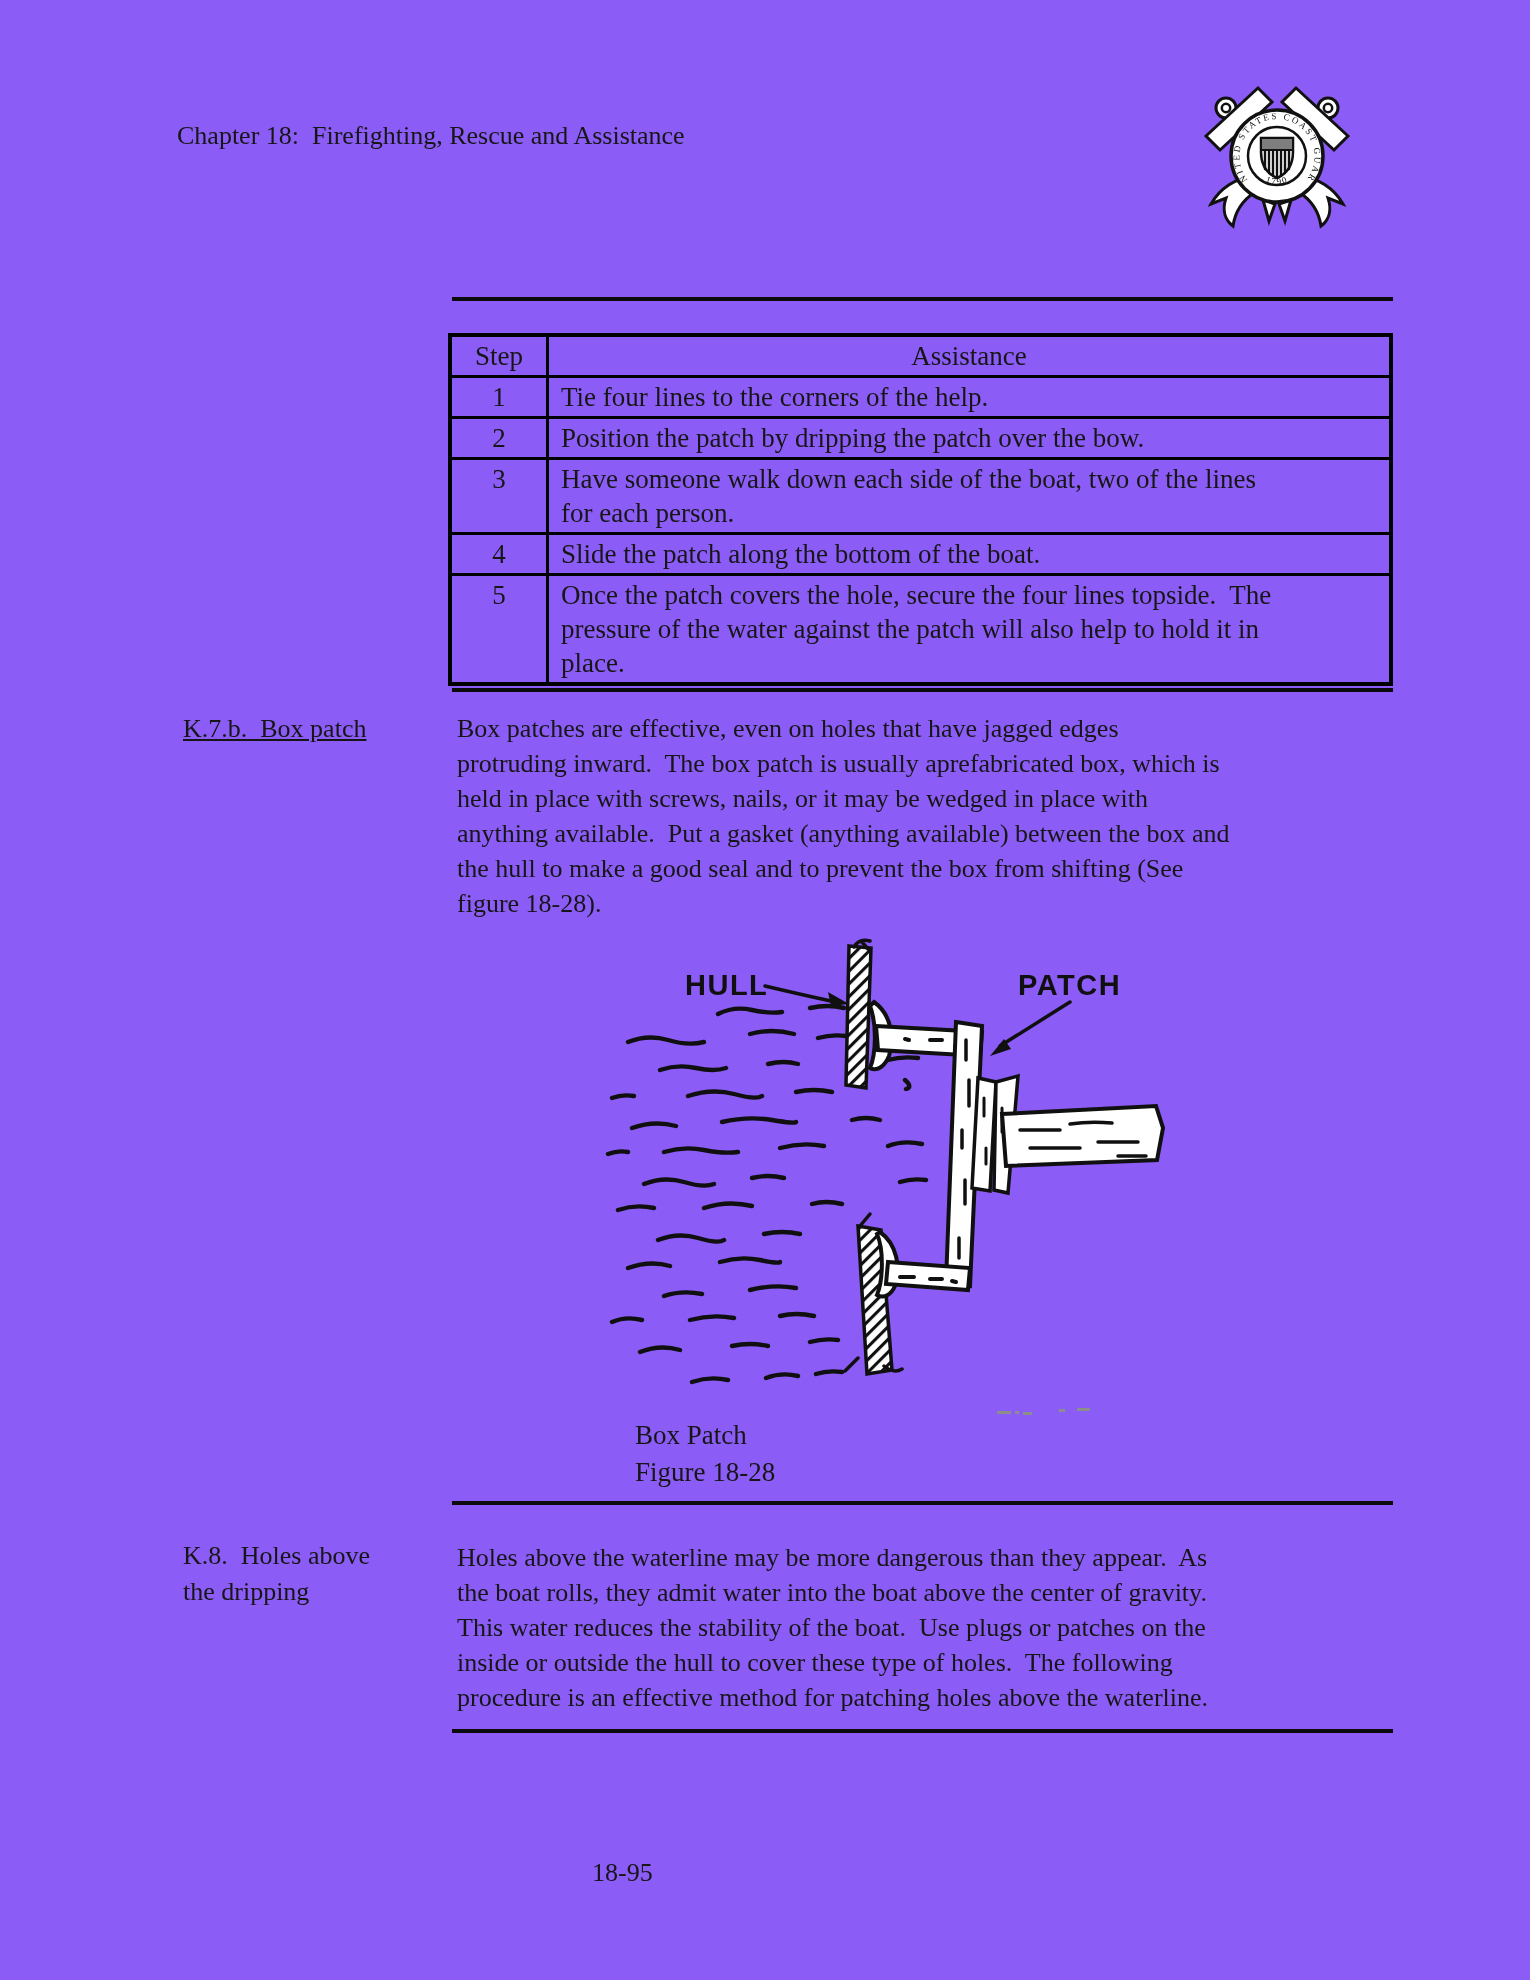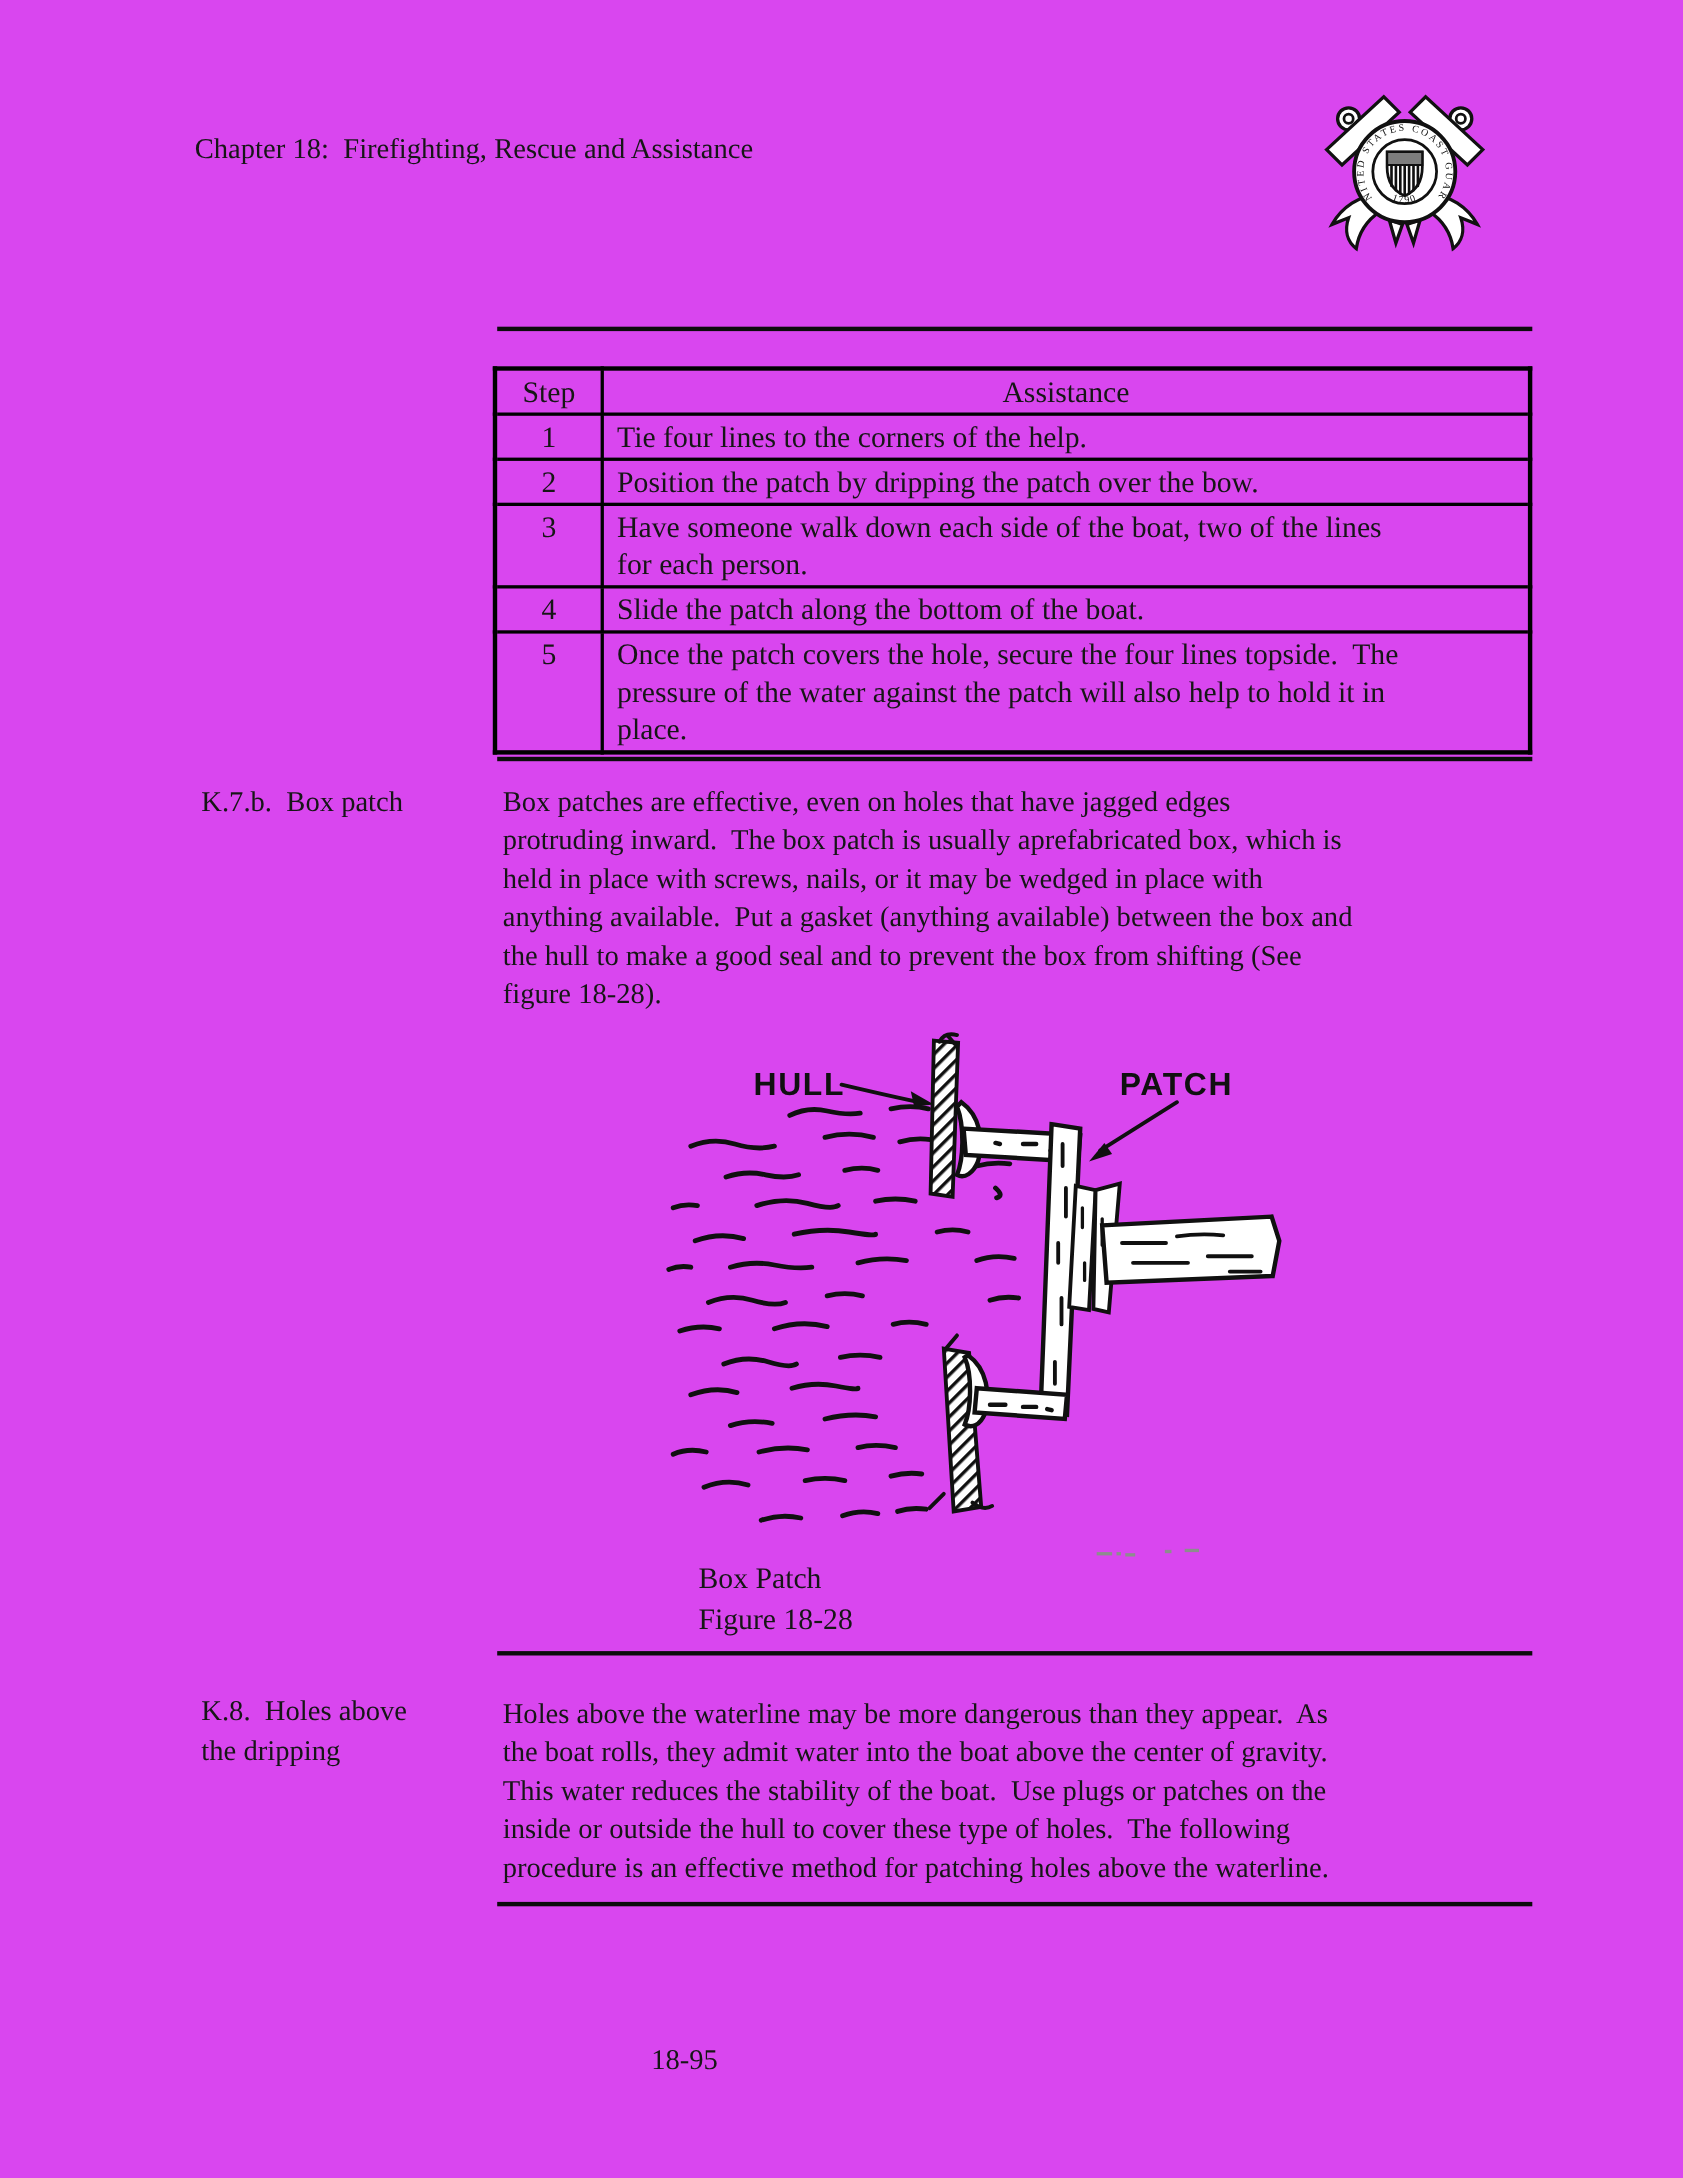--- a/index.html
+++ b/index.html
@@ -1,35 +1,35 @@
 <!DOCTYPE html>
 <html><head>
 <meta charset="utf-8">
 <style>
   html,body{margin:0;padding:0;background:#e8e8e8;}
-  .page{position:relative;width:1530px;height:1980px;background:#d946ef;overflow:hidden;
+  .page{position:relative;width:1530px;height:1980px;background:#8b5cf6;overflow:hidden;
         font-family:"Liberation Serif","DejaVu Serif",serif;color:#161616;}
   .txt{white-space:pre-wrap;}
   .header-title{position:absolute;left:177px;top:121px;font-size:26px;line-height:30px;}
   .rule{position:absolute;left:452px;width:941px;height:4px;background:#0c0c0c;}
   .rule1{top:297px;} .rule2{top:688px;} .rule3{top:1501px;} .rule4{top:1729px;}
 
   
   .proc-table{position:absolute;left:448px;top:333px;width:945px;border-collapse:collapse;
               border:4px solid #000;font-size:27px;line-height:34px;table-layout:fixed;}
   .proc-table th,.proc-table td{border:3px solid #000;font-weight:normal;vertical-align:top;}
   .proc-table th{padding:2px 4px;text-align:center;margin-top:48px;}
   .col-step{width:86px;}
   td.step{text-align:center;padding:2px 4px;}
   td.proc{padding:2px 10px 2px 12px;white-space:pre-wrap;}
 
   
   .side-label{position:absolute;left:183px;font-size:26px;line-height:36px;}
   .body-par{position:absolute;left:457px;width:945px;font-size:26px;line-height:35px;}
-  .lbl-k7{top:711px;} .par-k7{top:711px;}
+  .lbl-k7{top:711px;text-decoration:underline;} .par-k7{top:711px;}
   .lbl-k8{top:1538px;} .par-k8{top:1540px;}
 
   
   .figure-svg{position:absolute;left:600px;top:938px;}
   .fig-label{font:bold 29px "Liberation Sans","DejaVu Sans",sans-serif;letter-spacing:1.5px;fill:#101010;}
   .sketch{stroke:#101010;fill:none;stroke-linecap:round;stroke-linejoin:round;}
   .caption{position:absolute;left:635px;top:1417px;width:500px;text-align:left;
            font-size:27px;line-height:37px;}
   .artifact{position:absolute;left:997px;top:1405px;width:95px;height:14px;}
   .artifact i{position:absolute;background:#8d8d8d;display:block;}

